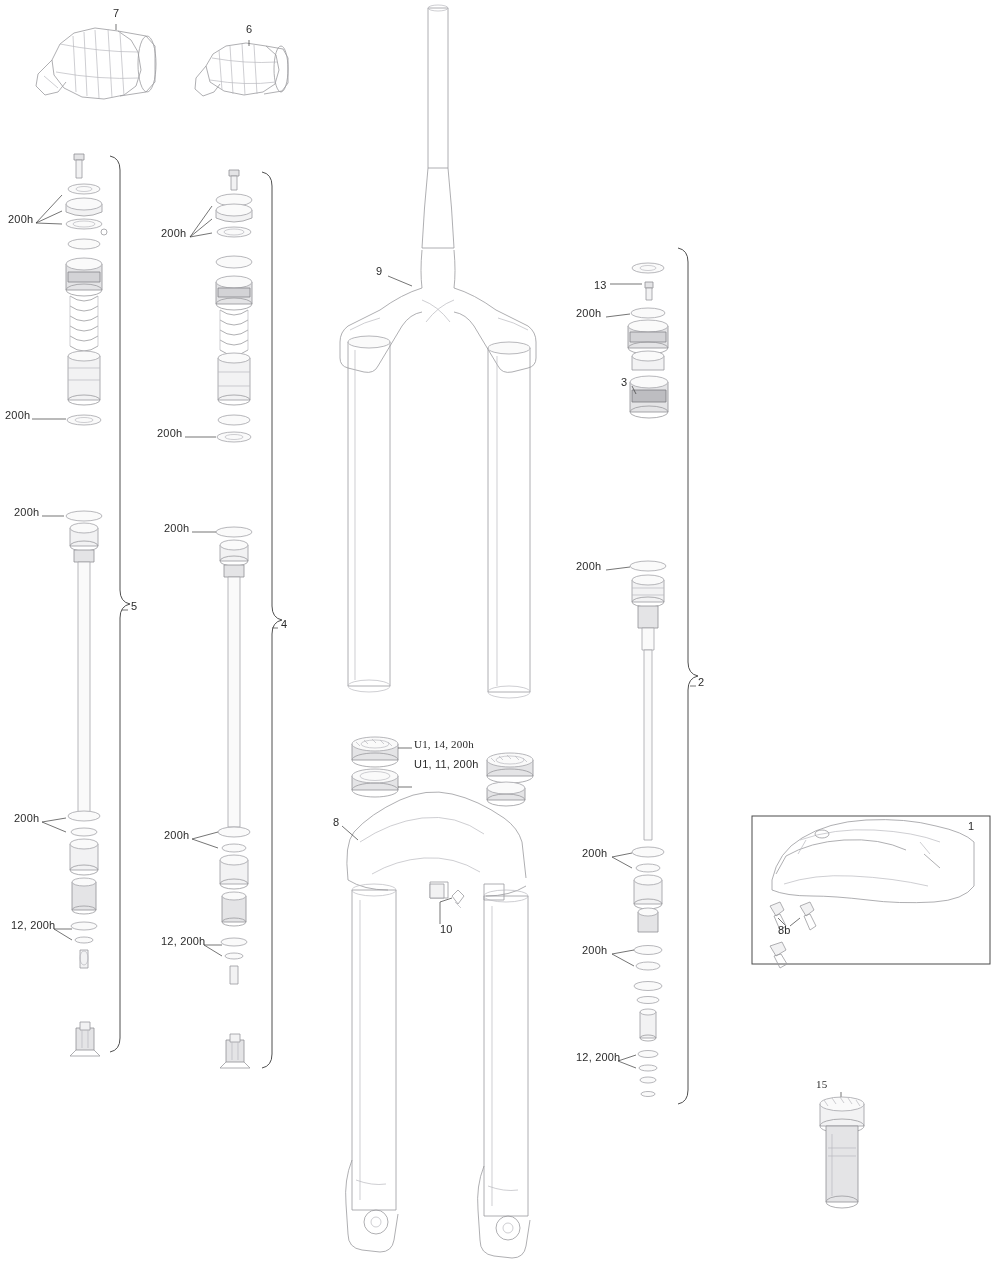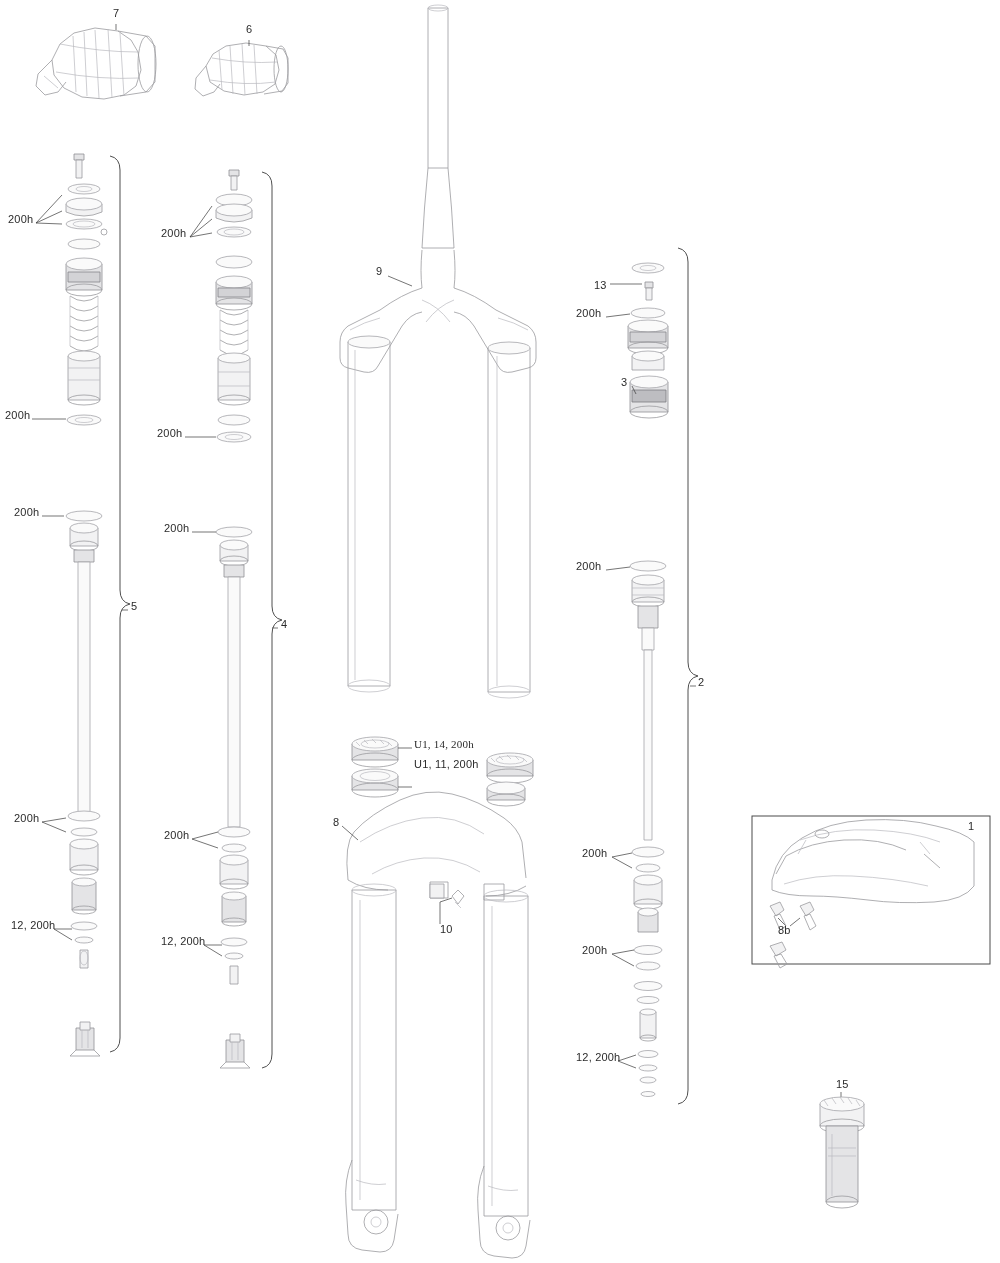--- a/index.html
+++ b/index.html
@@ -387,21 +387,21 @@
   <div class="lbl" style="left:376px; top:265px;">9</div>
   <div class="lbl" style="left:594px; top:279px;">13</div>
   <div class="lbl" style="left:621px; top:376px;">3</div>
   <div class="lbl" style="left:131px; top:600px;">5</div>
   <div class="lbl" style="left:281px; top:618px;">4</div>
   <div class="lbl" style="left:698px; top:676px;">2</div>
   <div class="lbl" style="left:333px; top:816px;">8</div>
   <div class="lbl" style="left:440px; top:923px;">10</div>
   <div class="lbl" style="left:968px; top:820px;">1</div>
   <div class="lbl" style="left:778px; top:924px;">8b</div>
-  <div class="lbl" style="left:836px; top:1078px;">15</div>
+  <div class="lbl" style="left:816px; top:1078px;font-family:Liberation Serif, serif;">15</div>
 
   <div class="lbl" style="left:8px;   top:213px;">200h</div>
   <div class="lbl" style="left:161px; top:227px;">200h</div>
   <div class="lbl" style="left:576px; top:307px;">200h</div>
   <div class="lbl" style="left:5px;   top:409px;">200h</div>
   <div class="lbl" style="left:157px; top:427px;">200h</div>
   <div class="lbl" style="left:14px;  top:506px;">200h</div>
   <div class="lbl" style="left:164px; top:522px;">200h</div>
   <div class="lbl" style="left:576px; top:560px;">200h</div>
   <div class="lbl" style="left:14px;  top:812px;">200h</div>

